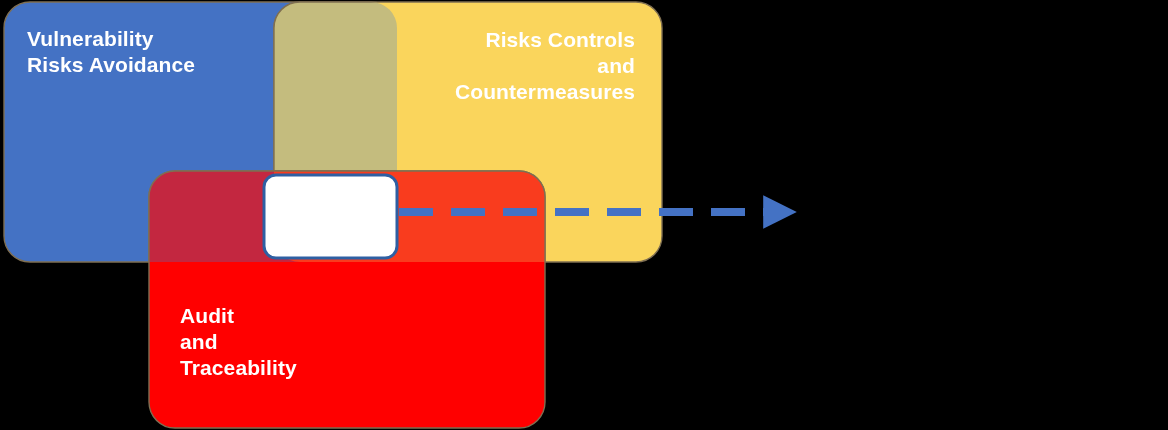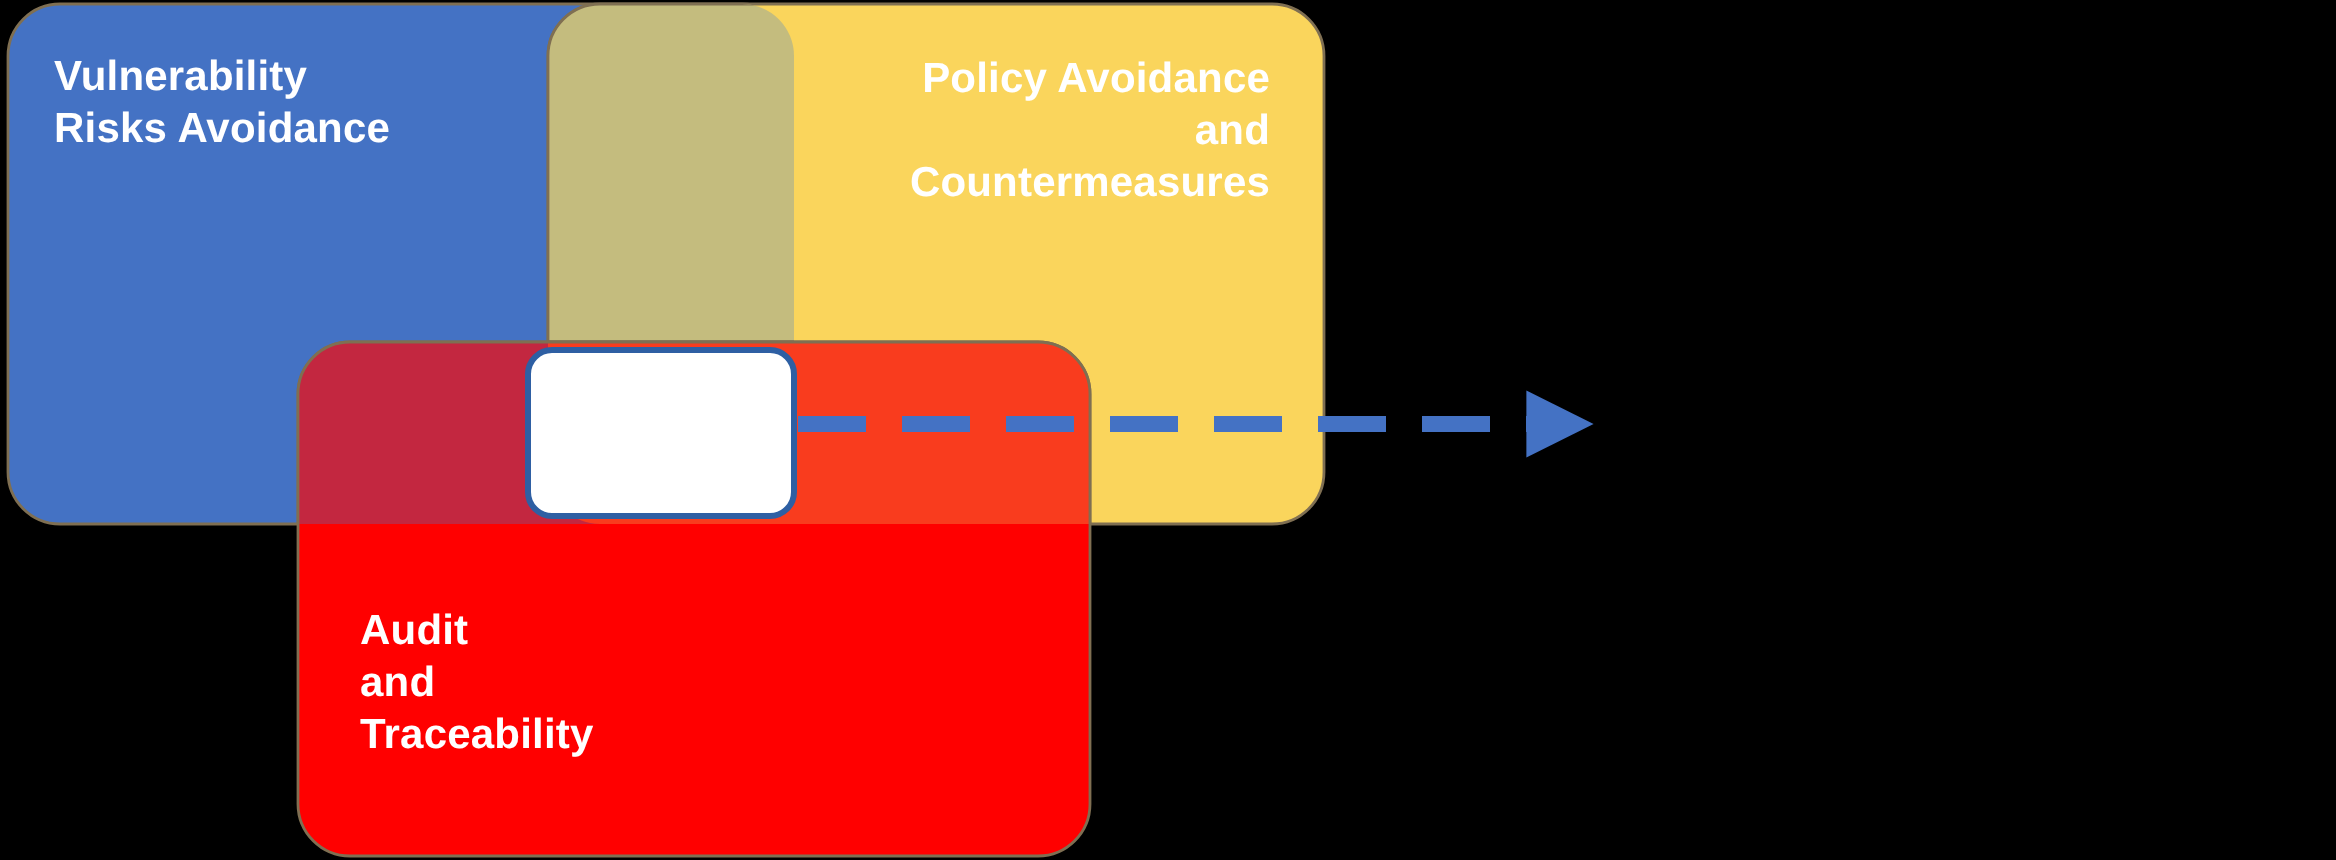--- a/index.html
+++ b/index.html
@@ -95,21 +95,21 @@
     </g>
 
     <line x1="399" y1="212" x2="768" y2="212" stroke="#4472C4" stroke-width="8" stroke-dasharray="34 18" marker-end="url(#arrowhead)"></line>
 
     <rect x="264" y="175" width="133" height="83" rx="12" ry="12" fill="#FFFFFF" stroke="#2E5FA3" stroke-width="3"></rect>
   </svg>
 
   <div class="label" id="label-blue">Vulnerability
 Risks Avoidance</div>
 
-  <div class="label" id="label-yellow">Policy Avoidance
+  <div class="label" id="label-yellow">Risks Controls
 and
 Countermeasures</div>
 
   <div class="label" id="label-red">Audit
 and
 Traceability</div>
 
 </div>
 
 </body></html>

